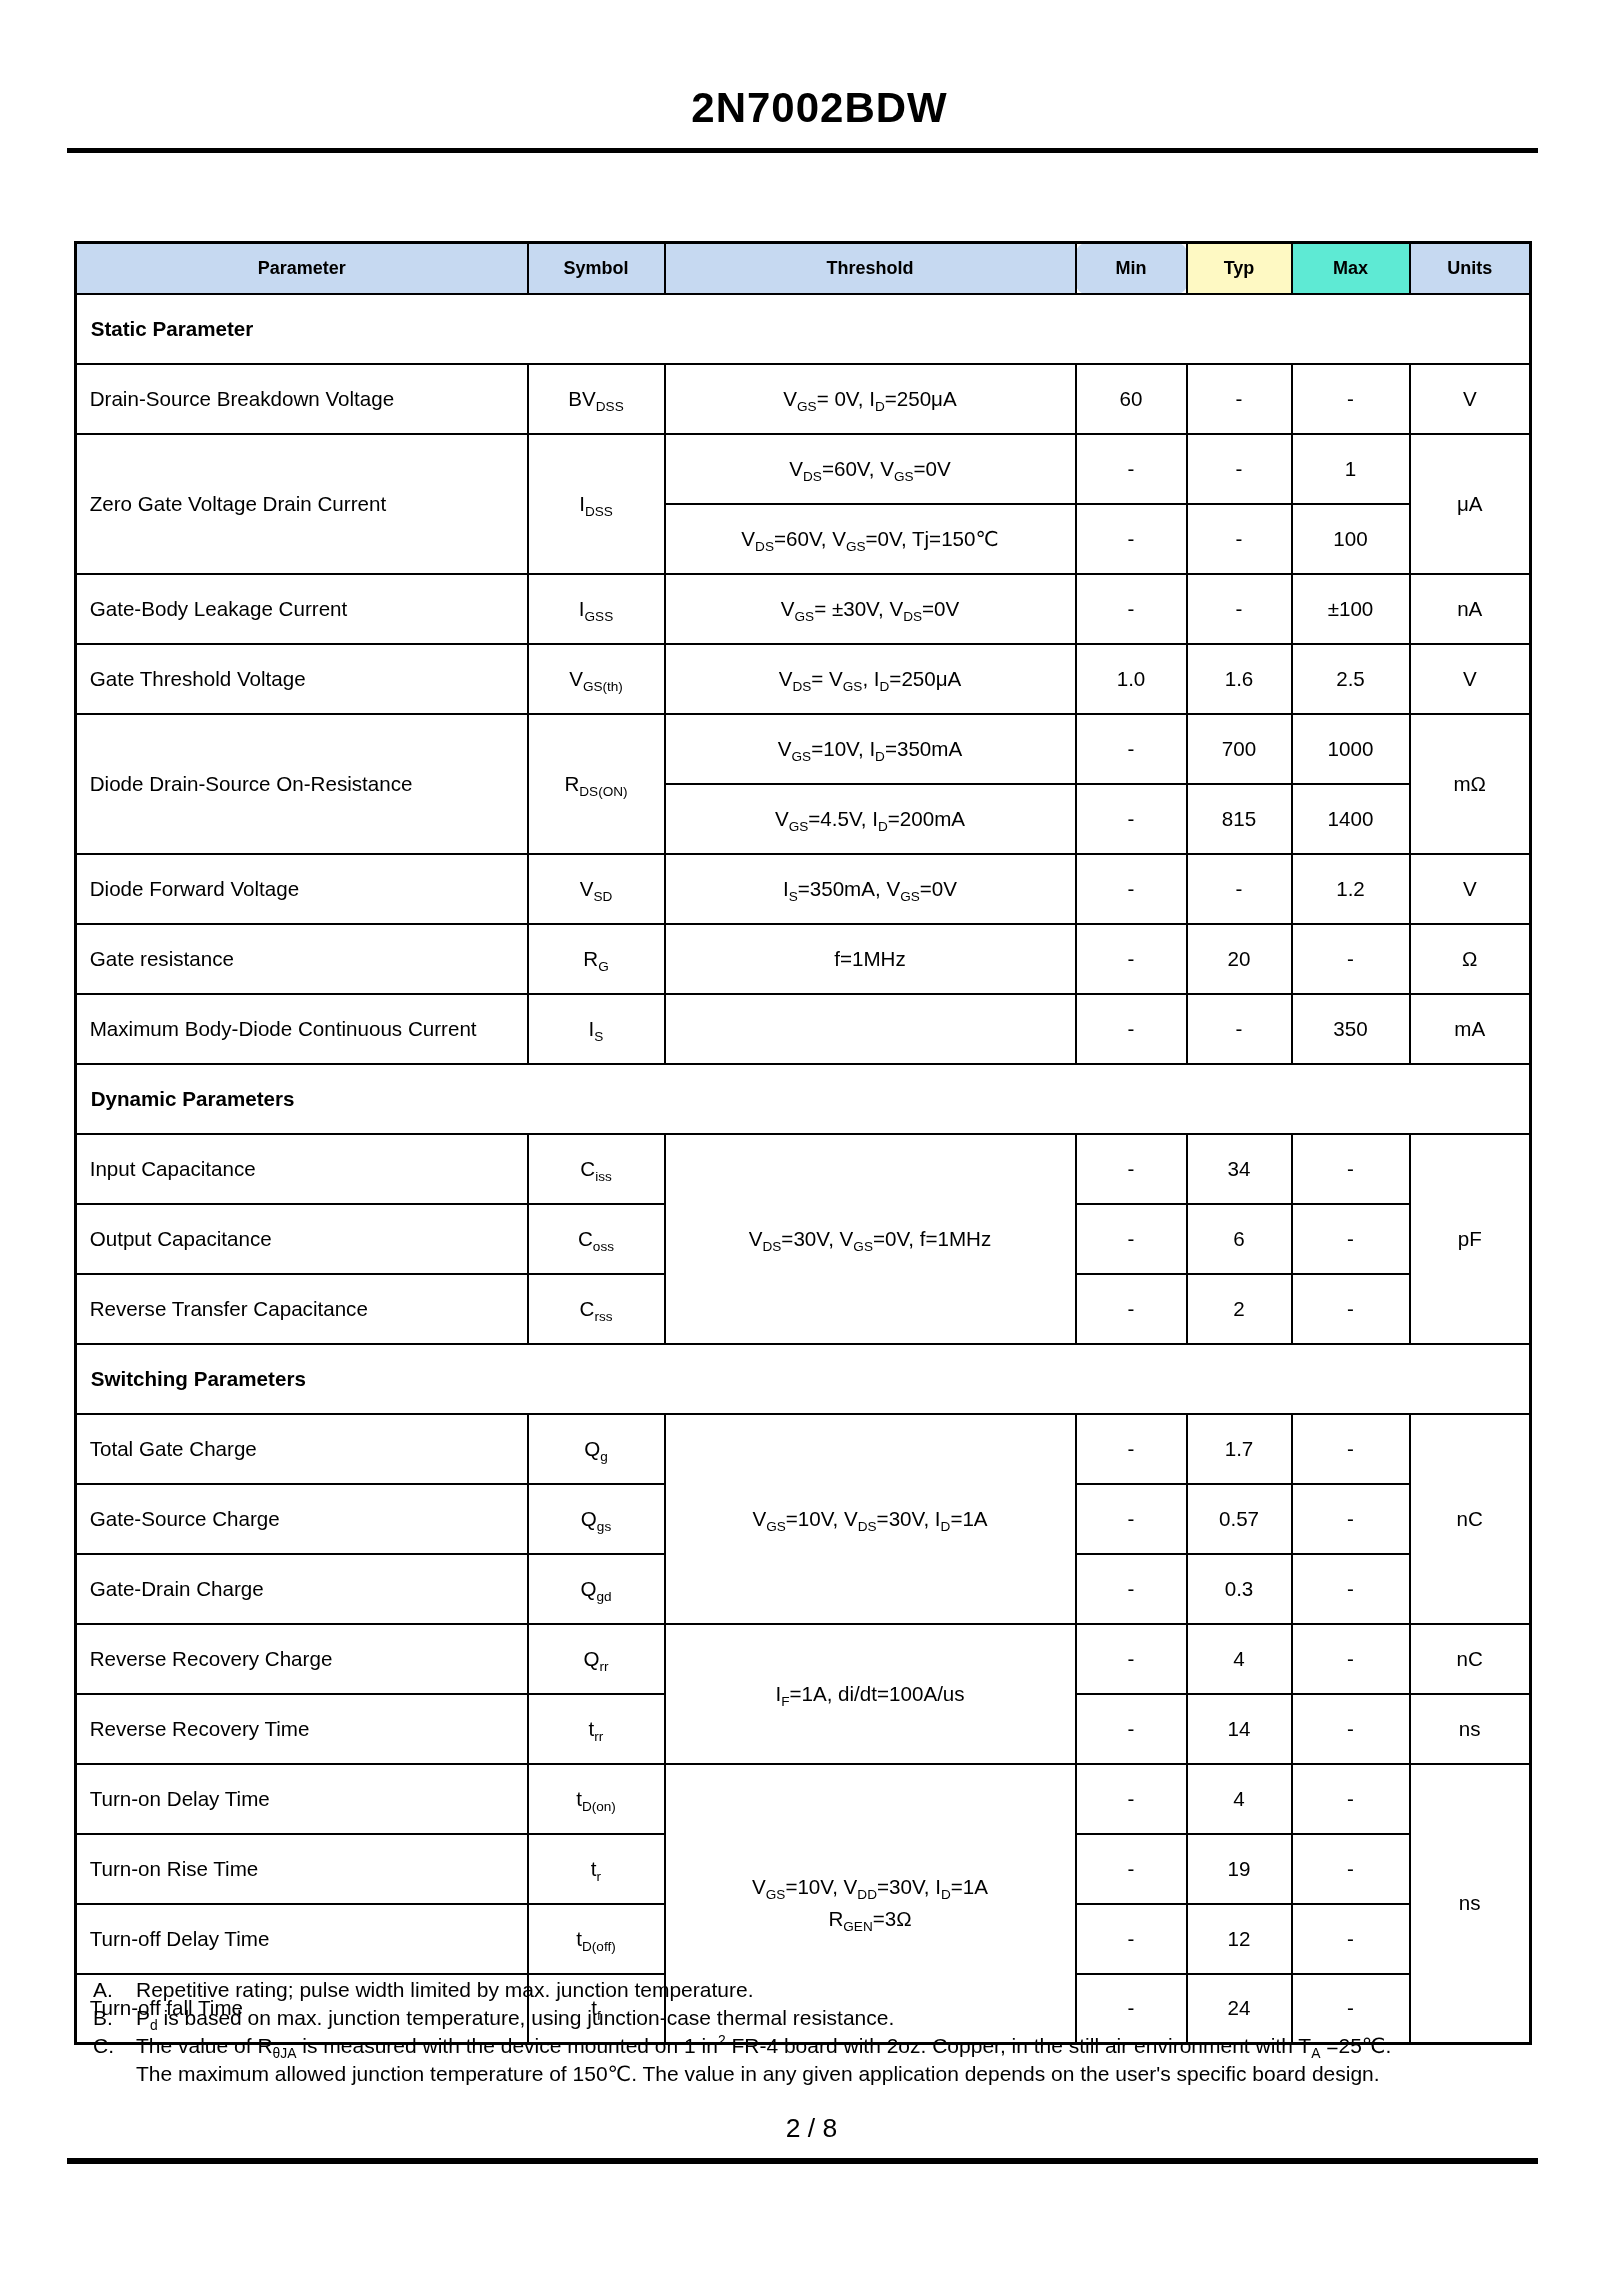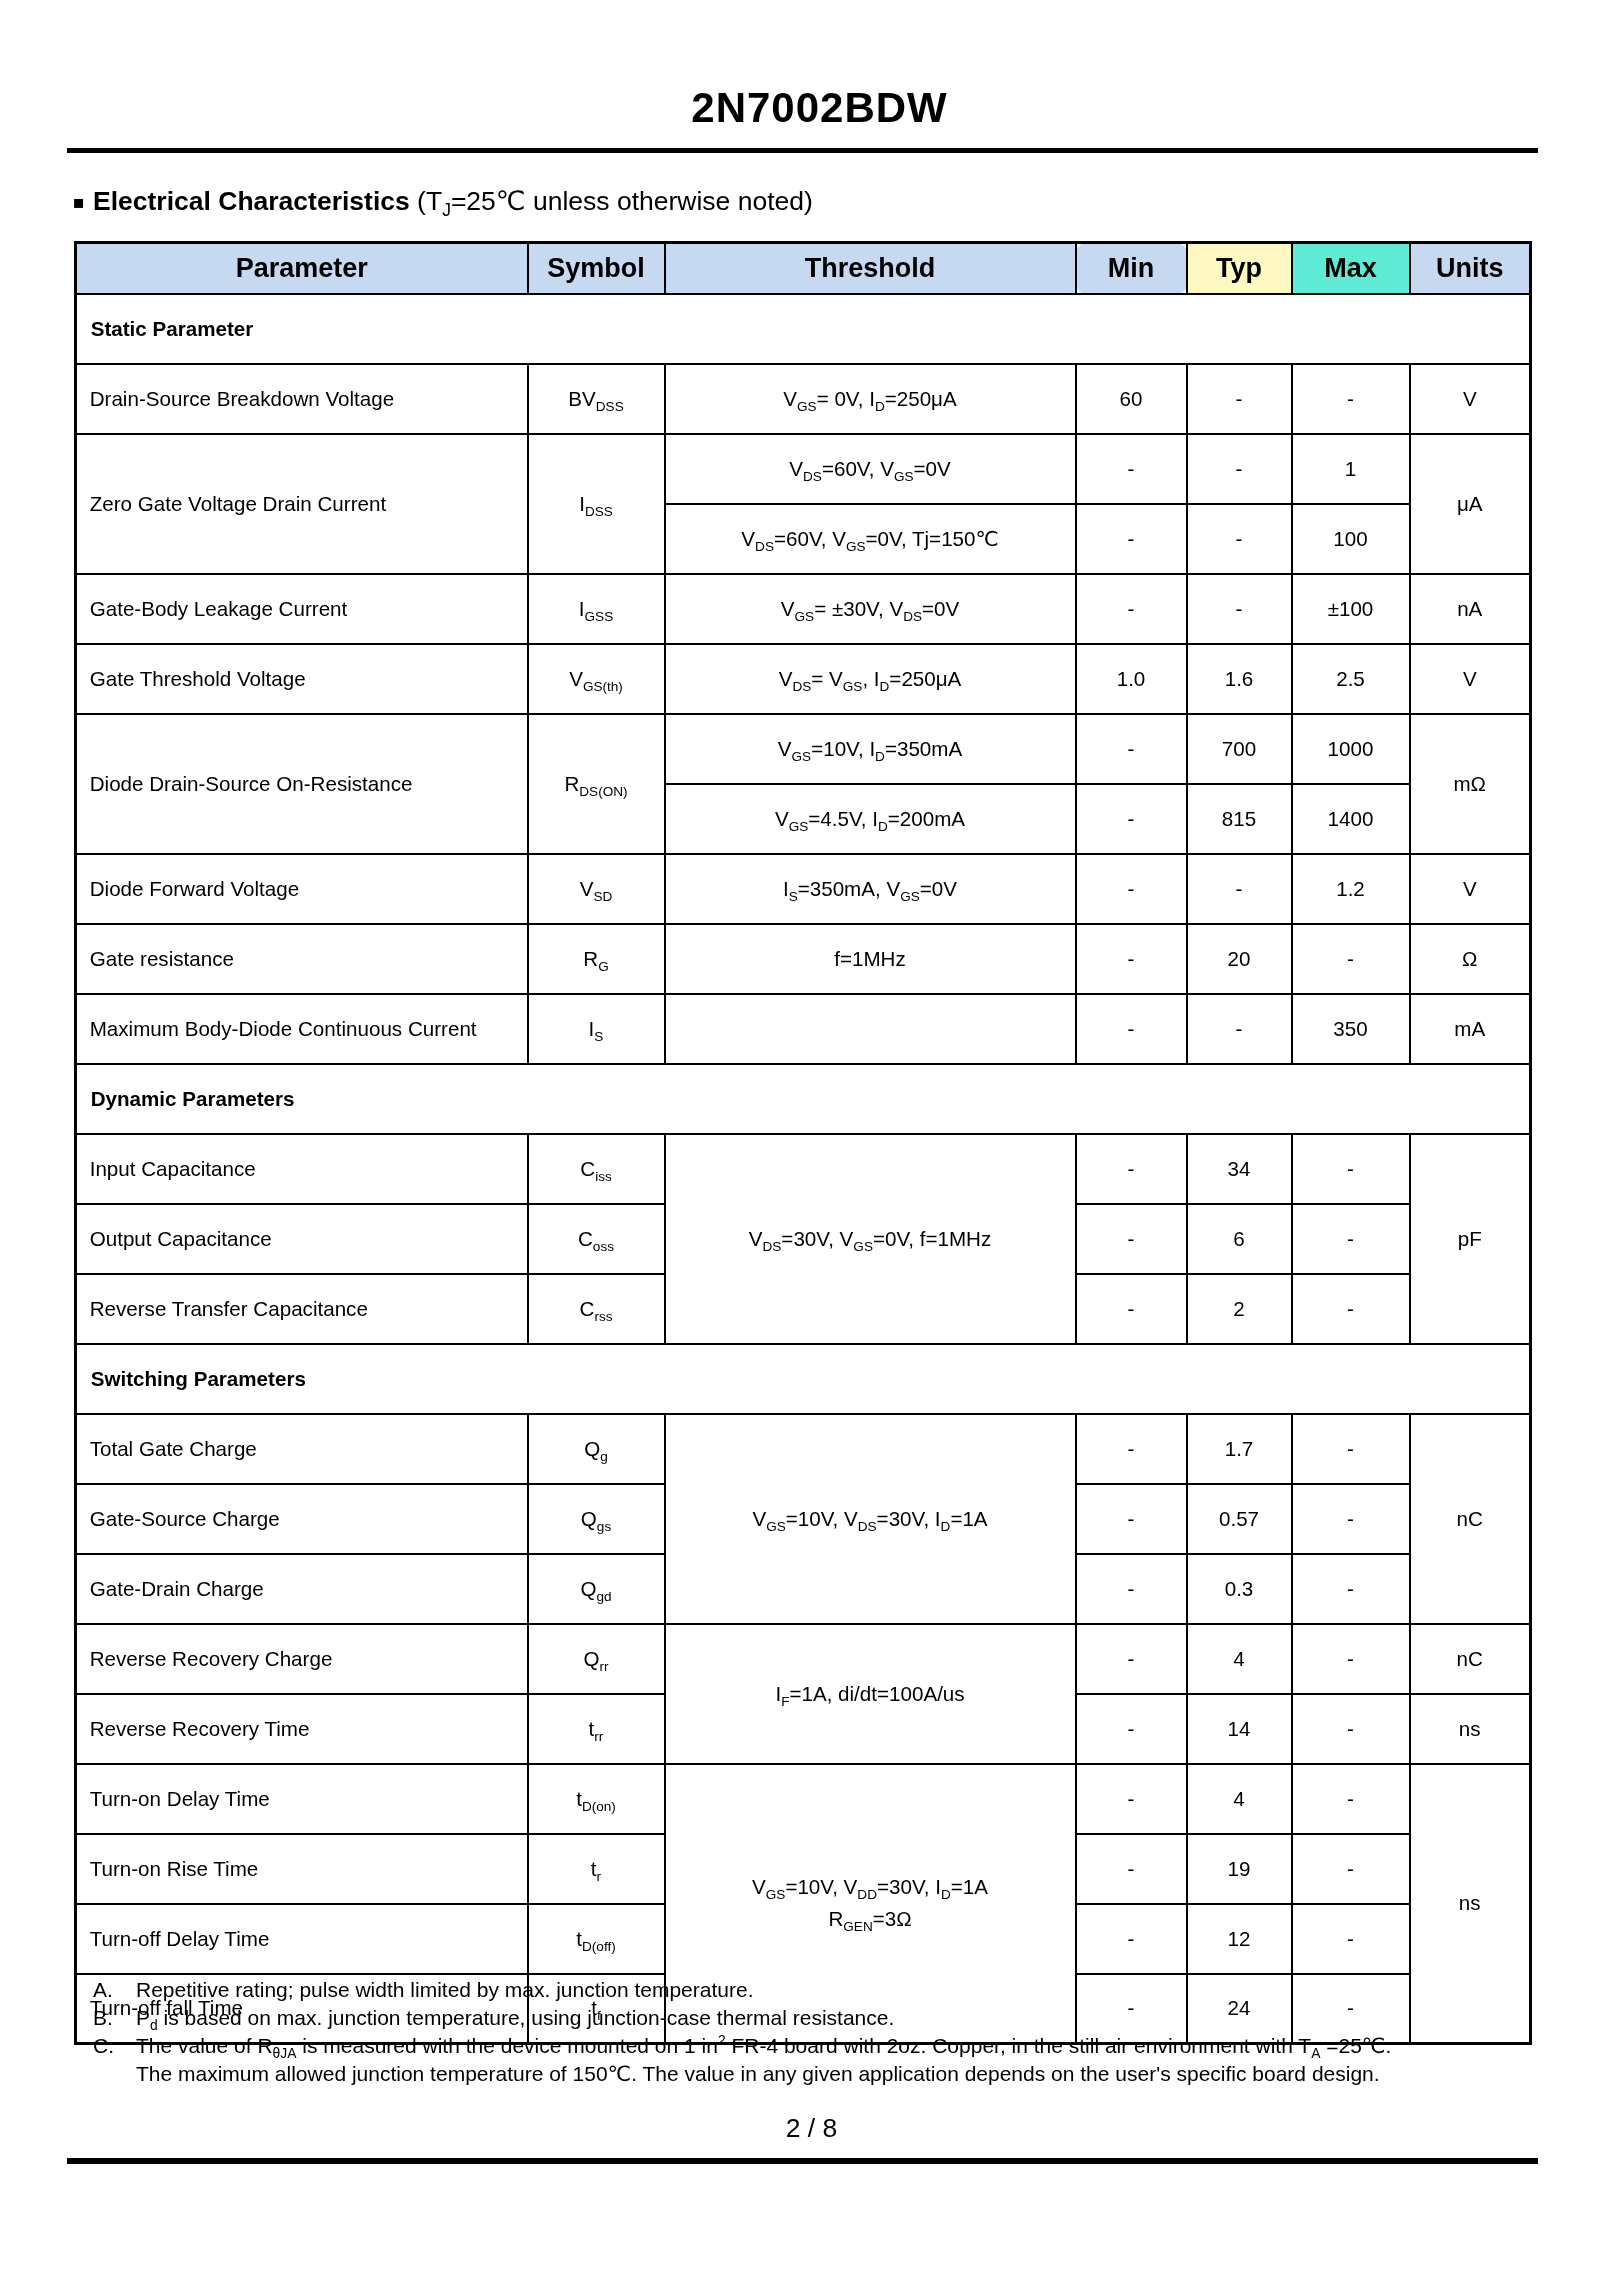--- a/index.html
+++ b/index.html
@@ -14,21 +14,21 @@
 
   .section-heading { position:absolute; top:185px; left:73px; font-size:26.5px; white-space:nowrap; }
   .section-heading .bullet { font-size:18.6px; vertical-align:middle; margin-right:8.8px; }
   .section-heading .bold-part { font-weight:bold; }
   .section-heading .rest-part { font-weight:normal; }
 
   table.chars { position:absolute; top:241px; left:74px; width:1454px;
                 border-collapse:collapse; table-layout:fixed;
                 border:3.9px solid #000; }
   table.chars th, table.chars td { border:2.9px solid #000; vertical-align:middle; }
-  table.chars th { height:51px; font-size:27px; font-weight:bold; text-align:center; }
+  table.chars th { height:51px; font-size:18px; font-weight:bold; text-align:center; }
   table.chars td { height:70px; font-size:20.6px; }
   td.section-cell { font-weight:bold; text-align:left; padding-left:13.7px; height:69px; }
   td.c-param { text-align:left; padding-left:12.7px; }
   td.c-sym   { text-align:center; }
   td.c-cond  { text-align:center; line-height:1.55; }
   td.c-num   { text-align:center; }
   td.c-unit  { text-align:center; }
   sub { font-size:0.66em; line-height:0; }
   sup { font-size:0.66em; line-height:0; }
 
@@ -40,23 +40,20 @@
   .page-number { position:absolute; top:2113px; left:0; width:1623px; text-align:center; font-size:26.5px; }
 </style>
 </head>
 <body>
 
 <div class="page">
 
   <div class="doc-title">2N7002BDW</div>
   <div class="rule-top"></div>
 
-  <div class="section-heading">
-    <span class="bullet">■</span><span class="bold-part">Electrical Characteristics</span><span class="rest-part"> (T<sub>J</sub>=25℃ unless otherwise noted)</span>
-  </div>
 
   <table class="chars">
     <colgroup>
       <col style="width:452px">
         <col style="width:137px">
         <col style="width:411px">
       <col style="width:111px">
         <col style="width:105px">
         <col style="width:118px">
         <col style="width:121px">

